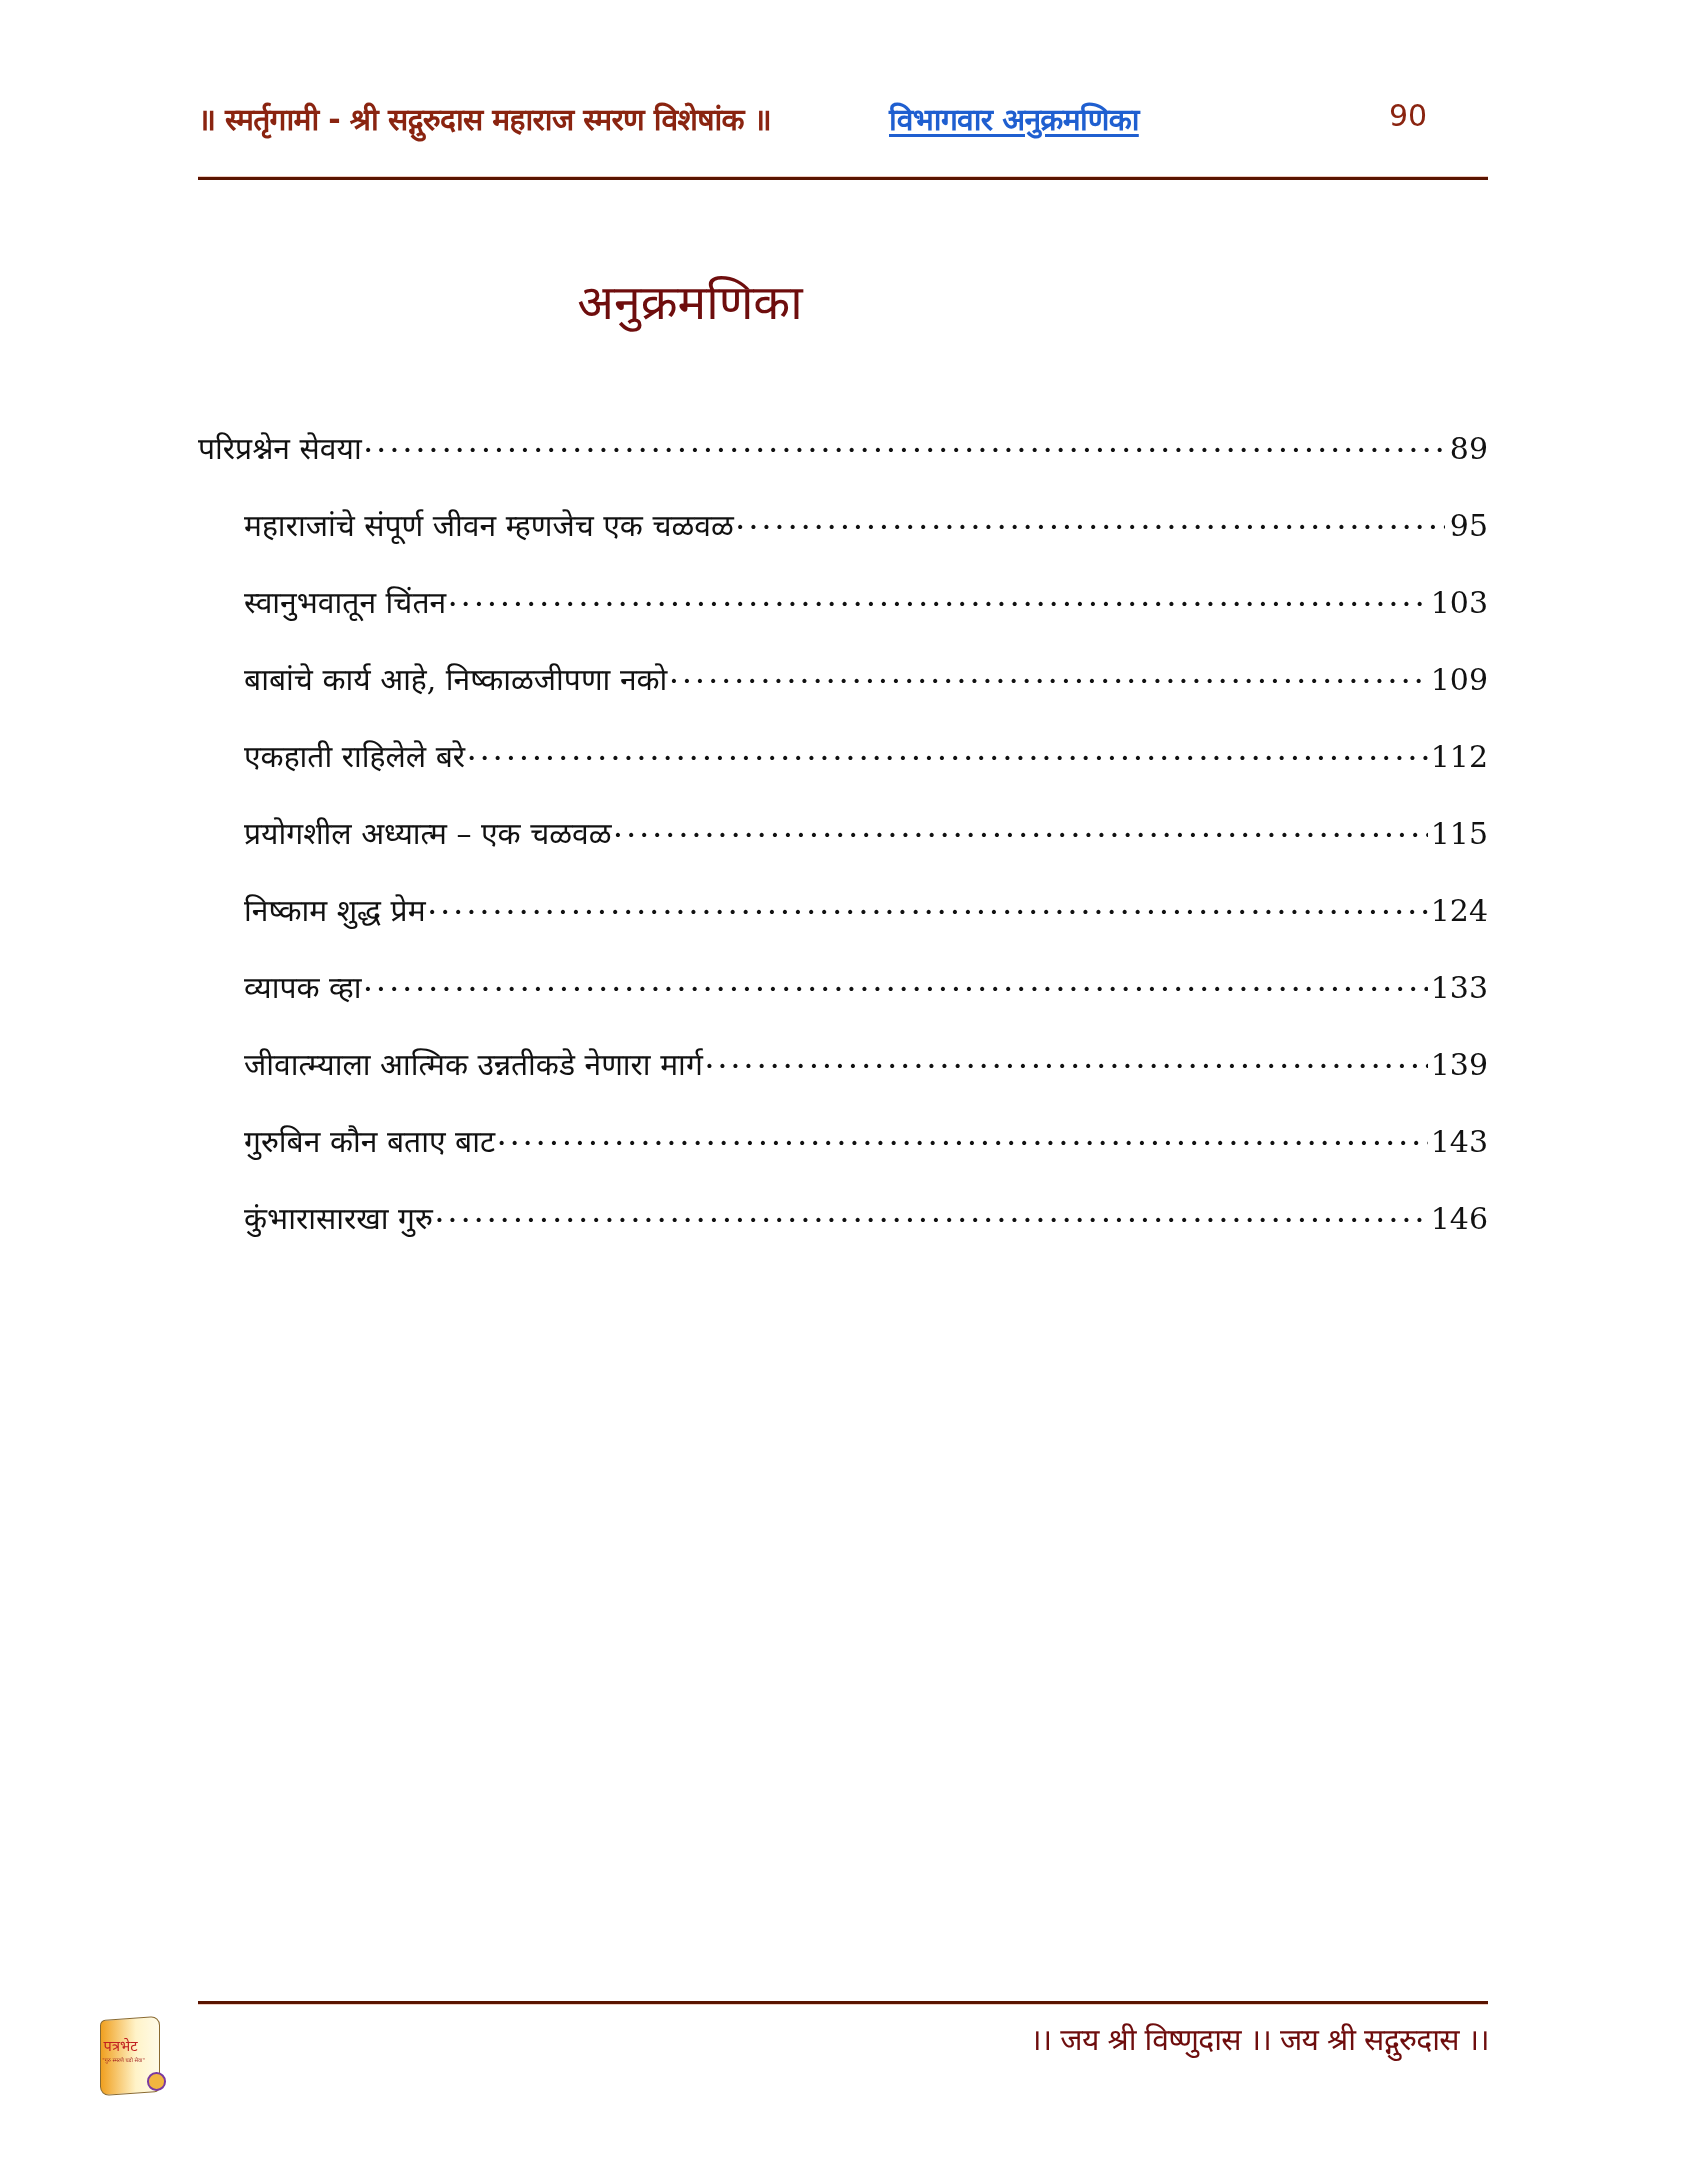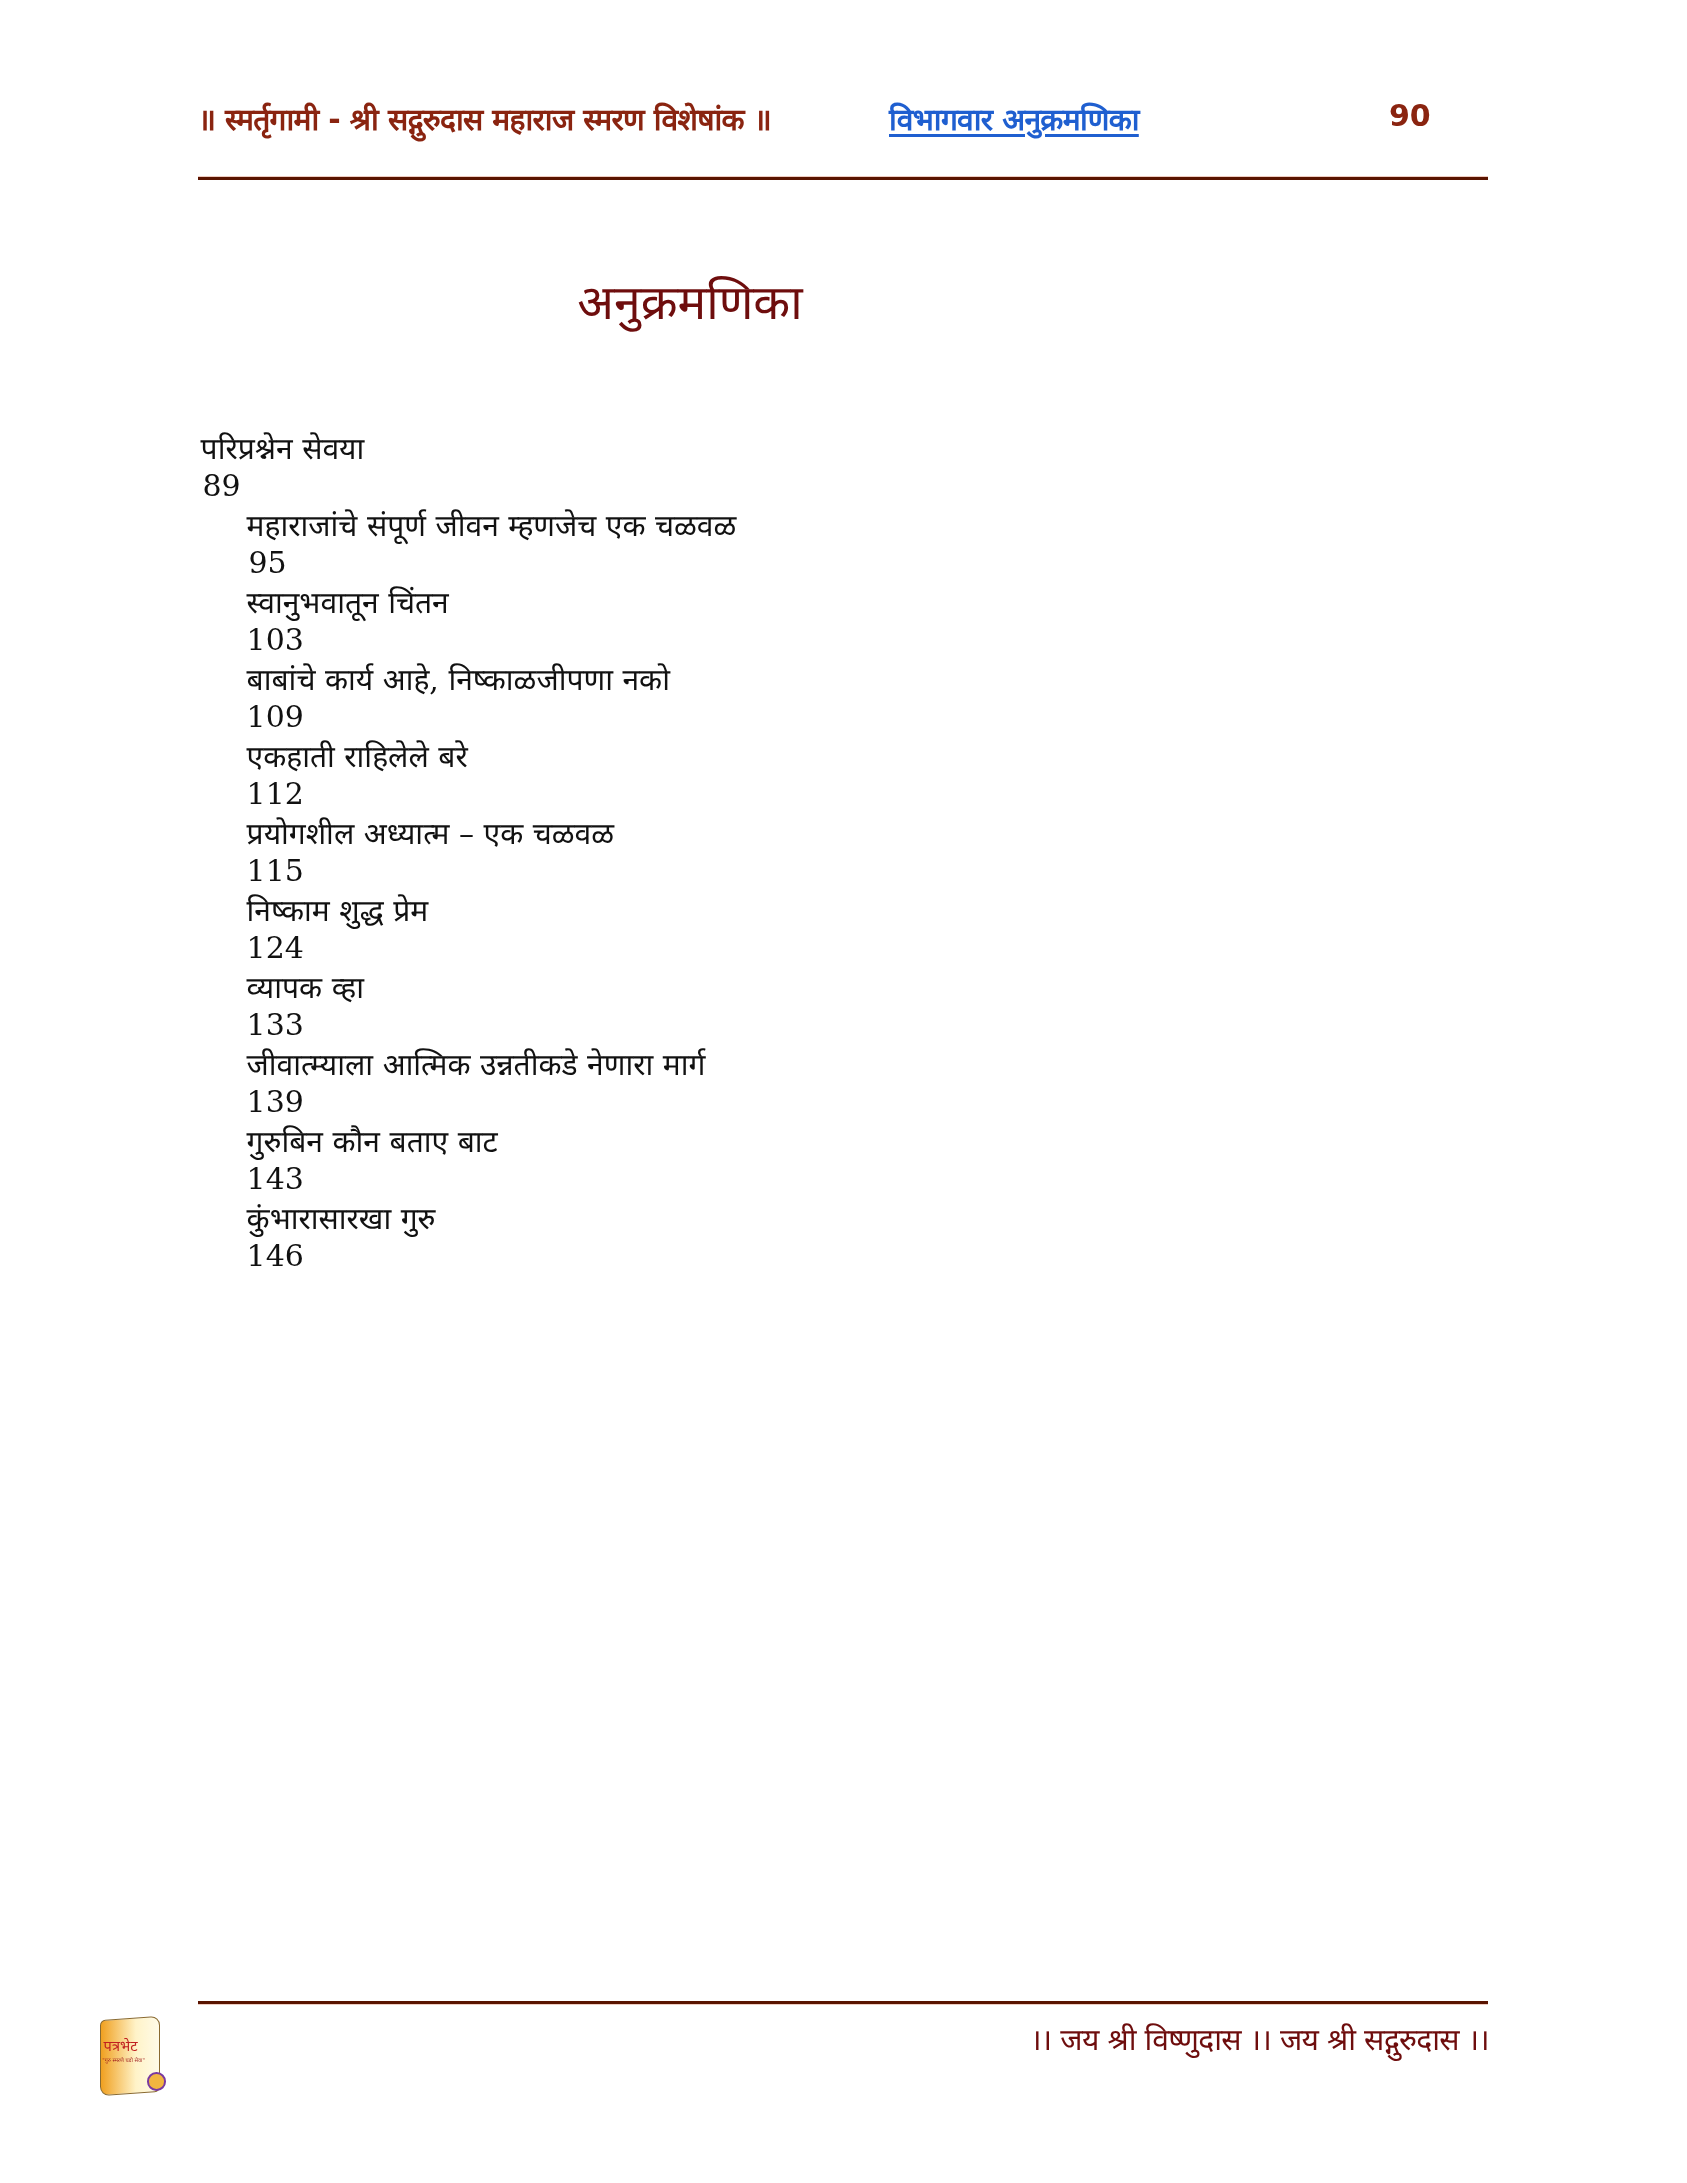--- a/index.html
+++ b/index.html
@@ -5,35 +5,35 @@
   html, body { margin: 0; padding: 0; background: #ffffff; }
   body { width: 1687px; height: 2183px; position: relative; overflow: hidden;
          font-family: "DejaVu Sans", "Liberation Sans", sans-serif; }
 
   .header { position: absolute; left: 198px; top: 98px; width: 1290px; height: 60px; }
   .header-title { position: absolute; left: 0; top: 0; font-size: 30px; font-weight: bold;
                   color: #8a2410; white-space: nowrap; letter-spacing: -0.7px; }
   .header-link { position: absolute; left: 691px; top: 0; font-size: 30px; font-weight: bold;
                  color: #1f5fd0; text-decoration: underline; text-decoration-thickness: 2.6px;
                  text-underline-offset: 4px; white-space: nowrap; cursor: pointer; letter-spacing: -0.7px; }
-  .page-number { position: absolute; left: 1191px; top: 0; font-size: 30px; font-weight: bold;
+  .page-number { position: absolute; left: 1191px; top: 0; font-size: 30px; font-weight: normal;
                  color: #8a2410; }
 
   .rule { position: absolute; left: 198px; width: 1290px; height: 3.3px; background: #5a1400;
           box-shadow: 0 -0.7px 0 #e8b8a8; }
   .rule.top { top: 177px; }
   .rule.bottom { top: 2001px; box-shadow: 0 0.7px 0 #e8b8a8; }
 
   .doc-title { position: absolute; left: 0; width: 1380px; top: 268px; text-align: center;
                font-family: "DejaVu Serif", "Liberation Serif", serif; font-size: 48px;
                color: #6e0d0d; }
 
   .toc { position: absolute; left: 198px; top: 427px; width: 1290px; }
   .toc-row { display: flex; align-items: baseline; height: 69px;
-             font-family: "DejaVu Serif", "Liberation Serif", serif; font-size: 30px; color: #111; flex-direction: column; }
+             font-family: "DejaVu Serif", "Liberation Serif", serif; font-size: 30px; color: #111; }
   .toc-row.level-2 { padding-left: 46px; margin-top: 8px; }
   .toc-title { white-space: nowrap; flex: 0 0 auto; }
   .toc-leader { flex: 1 1 auto; overflow: hidden; white-space: nowrap; margin: 0 2.6px;
                 border-bottom: 0; position: relative; height: 1em; }
   .toc-leader::after { content: ". . . . . . . . . . . . . . . . . . . . . . . . . . . . . . . . . . . . . . . . . . . . . . . . . . . . . . . . . . . . . . . . . . . . . . . . . . . . . . . . . . . . . . . . . . . . . . . . . . . . . . . . . . . . . . . . . . . . . . . . . . . . . . . . . . . . . . . . . . . . . . . . . . . . . . . . . . . . . . . . . . . . . . . . . . . . . . . . . . . . . . . . . . . . . . . . . . . . . . . . . . . . . . . . . . . . . . . . . . . . . . . . . . . . . . .";
                        position: absolute; left: 0; bottom: 0.1em; font-size: 22.5px; letter-spacing: -1.3px;
                        font-weight: bold; white-space: nowrap; }
   .toc-page { flex: 0 0 auto; text-align: right; min-width: 40px; }
 
   .footer-text { position: absolute; right: 198px; top: 2018px; font-size: 30px; font-weight: normal;

